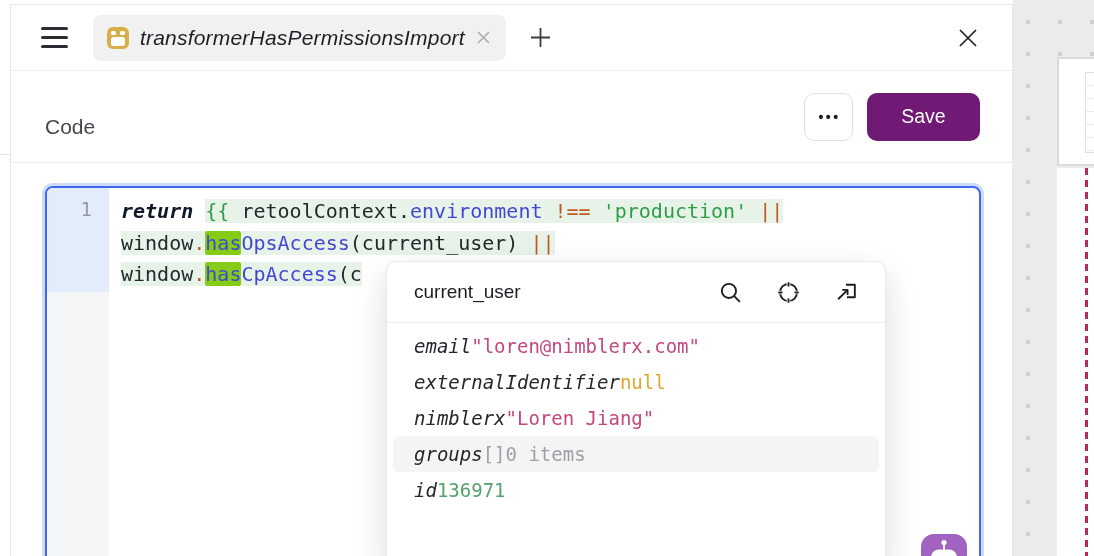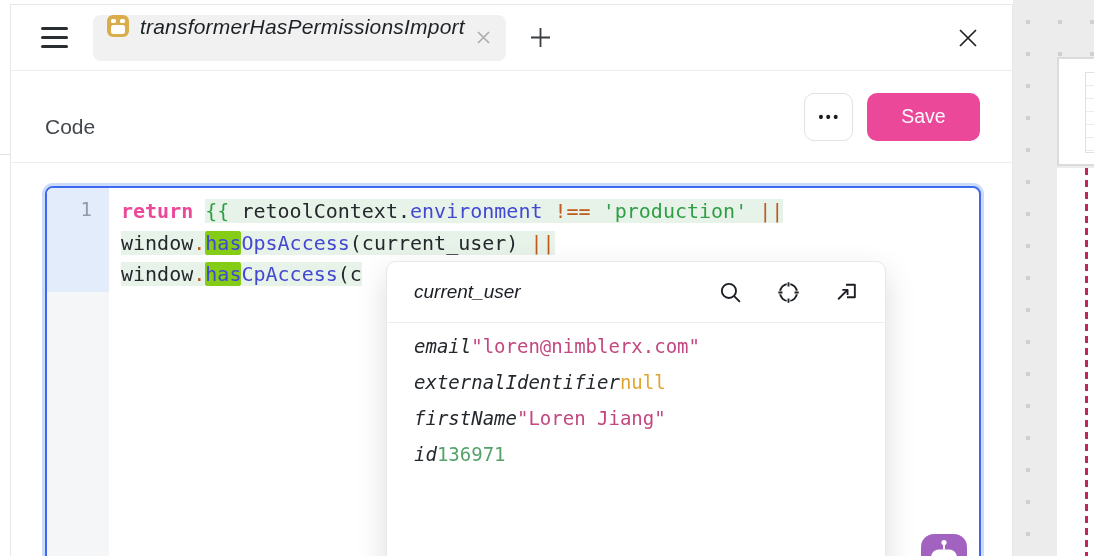--- a/index.html
+++ b/index.html
@@ -25,21 +25,21 @@
   
   .window { position:absolute; left:10px; top:4px; width:1003px; height:552px;
             background:#fff; border:1px solid #e7e7e7; border-bottom:none; overflow:hidden; }
 
   
   .tabbar { height:66px; display:flex; align-items:center; padding:0 26px 0 30px;
             border-bottom:1px solid #ededed; }
   .hamburger { width:27px; height:21px; display:flex; flex-direction:column;
                justify-content:space-between; cursor:pointer; }
   .hamburger span { display:block; height:3px; border-radius:2px; background:#2a2d31; }
-  .tab { display:inline-flex; margin-left:25px; height:46px;
+  .tab { display:inline-flex; align-items:center; margin-left:25px; height:46px;
          background:#f1f1f2; border-radius:8px; padding:0 14px 0 14px; }
   .tab-icon { width:22px; height:22px; border-radius:6px; background:#d9ad4a; position:relative; flex:none; }
   .tab-icon i { position:absolute; background:#fff; }
   .tab-icon .d1 { left:4px; top:4px; width:5px; height:4px; border-radius:1.5px; }
   .tab-icon .d2 { right:4px; top:4px; width:5px; height:4px; border-radius:1.5px; }
   .tab-icon .d3 { left:4px; bottom:3px; width:14px; height:9px; border-radius:2.5px; }
   .tab-title { font-style:italic; font-size:21px; letter-spacing:.2px; color:#1d2025; margin:0 10px 0 11px; white-space:nowrap; }
   .tab-close, .plus-btn, .win-close { display:flex; align-items:center; justify-content:center; cursor:pointer; }
   .plus-btn { margin-left:20px; width:30px; height:30px; }
   .spacer { flex:1; }
@@ -50,49 +50,49 @@
                padding:0 32px 0 34px; border-bottom:1px solid #ededed; }
   .page-title { font-size:21px; color:#43474d; flex:none;margin-top:21px; }
   .menu-btn { width:49px; height:48px; border:1px solid #e2e2e2; border-radius:10px;
               background:#fff; display:flex; align-items:center; justify-content:center;
               font-size:14px; letter-spacing:2.5px; color:#1b1e21; font-weight:700; cursor:pointer; padding-left:2px;}
   .test-btn { height:48px; border:1px solid #e2e2e2; border-radius:10px; background:#fff;
               display:flex; align-items:center; cursor:pointer; }
   .test-label { font-size:19px; color:#17191c; padding:0 23px 0 27px; }
   .test-divider { width:1px; height:25px; background:#dfdfdf; }
   .test-caret { padding:0 16px 0 13px; display:flex; align-items:center; }
-  .save-btn { width:113px; height:48px; border:none; border-radius:10px; background:#ec4899;
+  .save-btn { width:113px; height:48px; border:none; border-radius:10px; background:#701a75;
               color:#f8fafd; font-size:19.5px; font-family:inherit; cursor:pointer; }
 
   
   .editor { position:absolute; left:34px; top:181px; width:936px; height:400px;
             background:#fff; border:2px solid #3e68ef; border-radius:8px;
             box-shadow:0 0 0 3px #ccdbf8; display:flex; overflow:hidden; }
   .gutter { width:62px; flex:none; background:#f5f6f7; position:relative; }
   .gutter-active { position:absolute; left:0; top:0; width:100%; height:104px; background:#e3ecfa; }
   .line-number { position:relative; text-align:right; padding:10px 17px 0 0;
                  font-family:"DejaVu Sans Mono", monospace; font-size:19px; color:#939aa5; }
   .code-content { flex:1; padding:8px 0 0 12px; font-family:"DejaVu Sans Mono", monospace;
                   font-size:20px; line-height:31.5px; white-space:pre; }
   .code-line { white-space:pre; }
-  .tk.kw   { color:#ec4899; font-weight:700; }
+  .tk.kw   { color:#0f172a; font-weight:700;font-style:italic; }
   .tk.pl   { color:#24272b; }
   .tk.brc  { color:#2f9e44; }
   .tk.str  { color:#2f9e44; }
   .tk.op   { color:#c05a1e; }
   .tk.prop { color:#4348d1;margin-top:15px; }
   .tk.tpl  { background:#e7f3e9; }
   .tk.match{ background:#84cc16; border-radius:2px; }
 
   
   .popup { position:absolute; left:375px; top:256px; width:500px; height:312px;
            background:#fff; border:1px solid #e9e9e9; border-radius:10px;
            box-shadow:0 12px 32px rgba(0,0,0,.14); overflow:hidden; }
   .popup-header { height:61px; display:flex; align-items:center; padding:0 26px 0 27px;
-                  border-bottom:1px solid #ededed;font-style:italic; }
+                  border-bottom:1px solid #ededed; }
   .popup-title { flex:1; font-size:19px; color:#1b1f24; }
   .popup-icons { display:flex; align-items:center; gap:33px; }
   .icon-btn { display:flex; align-items:center; justify-content:center; cursor:pointer; }
   .popup-rows { padding:5px 6px 0 6px; font-family:"DejaVu Sans Mono", monospace; font-size:19px; }
   .prow { height:36px; display:flex; align-items:center; padding:0 21px; white-space:pre;
           border-radius:6px; cursor:pointer; }
   .prow.hl { background:#f4f4f5; }
   .pkey { color:#24282d;font-style:italic; }
   .v-string { color:#c2487f; }
   .v-null   { color:#e2a52e; }
@@ -194,21 +194,22 @@
               <path d="M11.5 4.5 H20 V16.5 H12.5"></path>
               <path d="M4 18.5 L13 9.5"></path>
               <path d="M8 9.5 H13 V14.5"></path>
             </svg>
           </span>
         </div>
       </div>
       <div class="popup-rows">
           <div class="prow"><span class="pkey">email</span> <span class="v-string">"loren@nimblerx.com"</span></div>
           <div class="prow"><span class="pkey">externalIdentifier</span> <span class="v-null">null</span></div>
-          <div class="prow"><span class="pkey">firstName</span> <span class="v-string">"Loren Jiang"</span></div>
+          <div class="prow"><span class="pkey">nimblerx</span> <span class="v-string">"Loren Jiang"</span></div>
+          <div class="prow hl"><span class="pkey">groups</span> <span class="v-array">[]</span> <span class="v-muted">0 items</span></div>
           <div class="prow"><span class="pkey">id</span> <span class="v-number">136971</span></div>
         </div>
     </div>
 
     <div class="bot-btn">
       <svg width="34" height="40" viewBox="0 0 34 40">
         <circle cx="17" cy="3.5" r="2.6" fill="#fff"></circle>
         <rect x="16" y="5.5" width="2" height="5" fill="#fff"></rect>
         <rect x="4" y="10.5" width="26" height="22" rx="8" fill="#fff"></rect>
         <circle cx="11.5" cy="19.5" r="2.4" fill="#a263c0"></circle>

